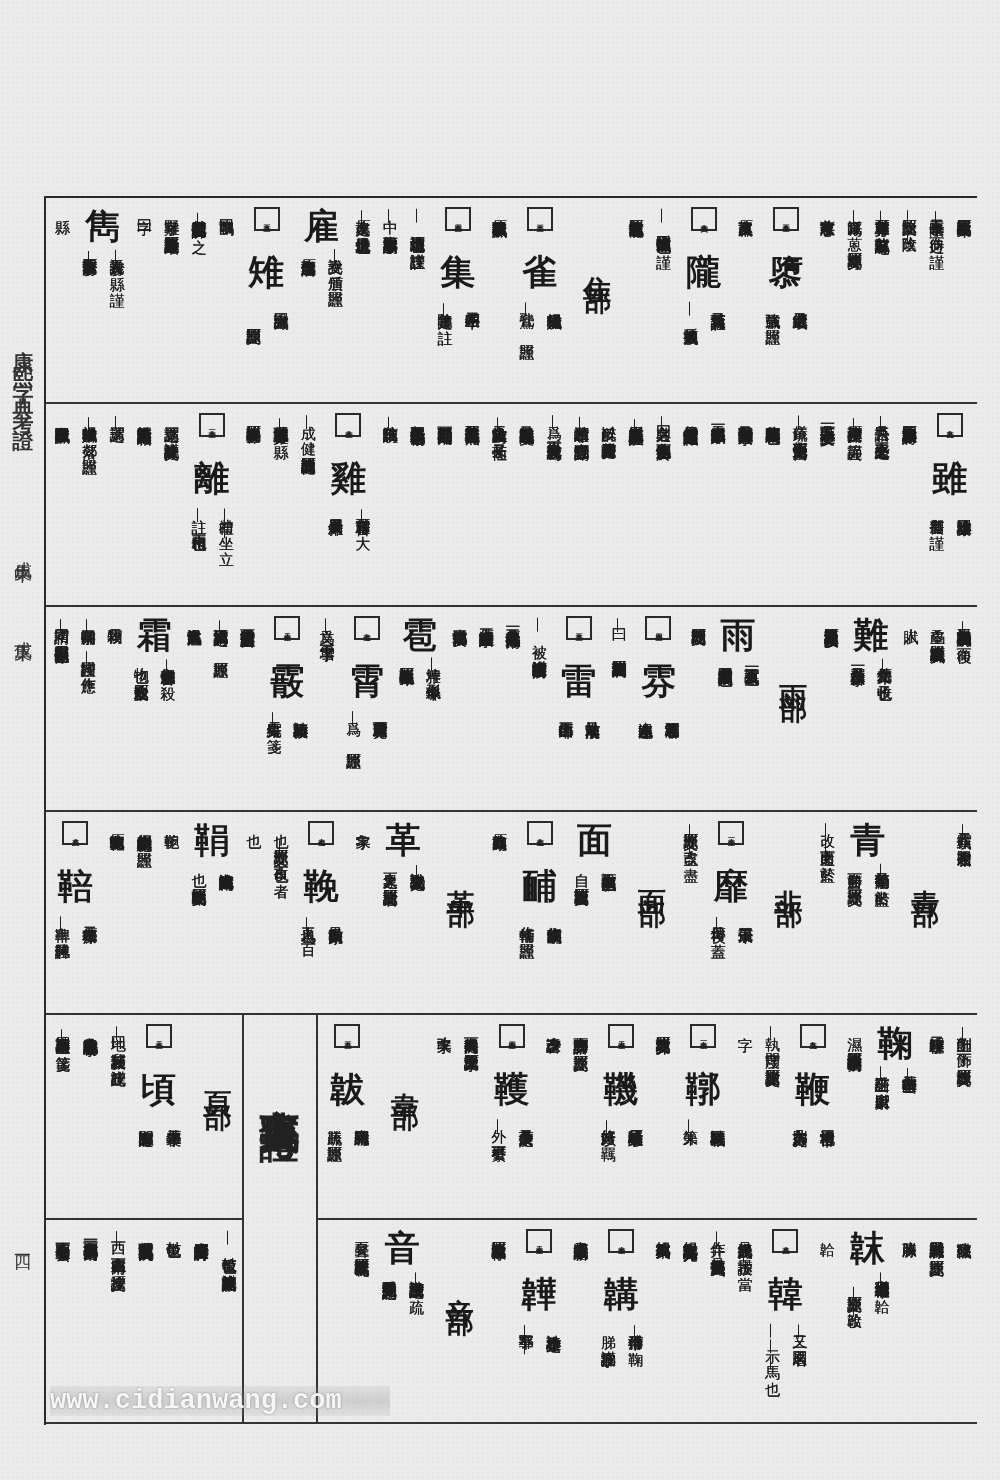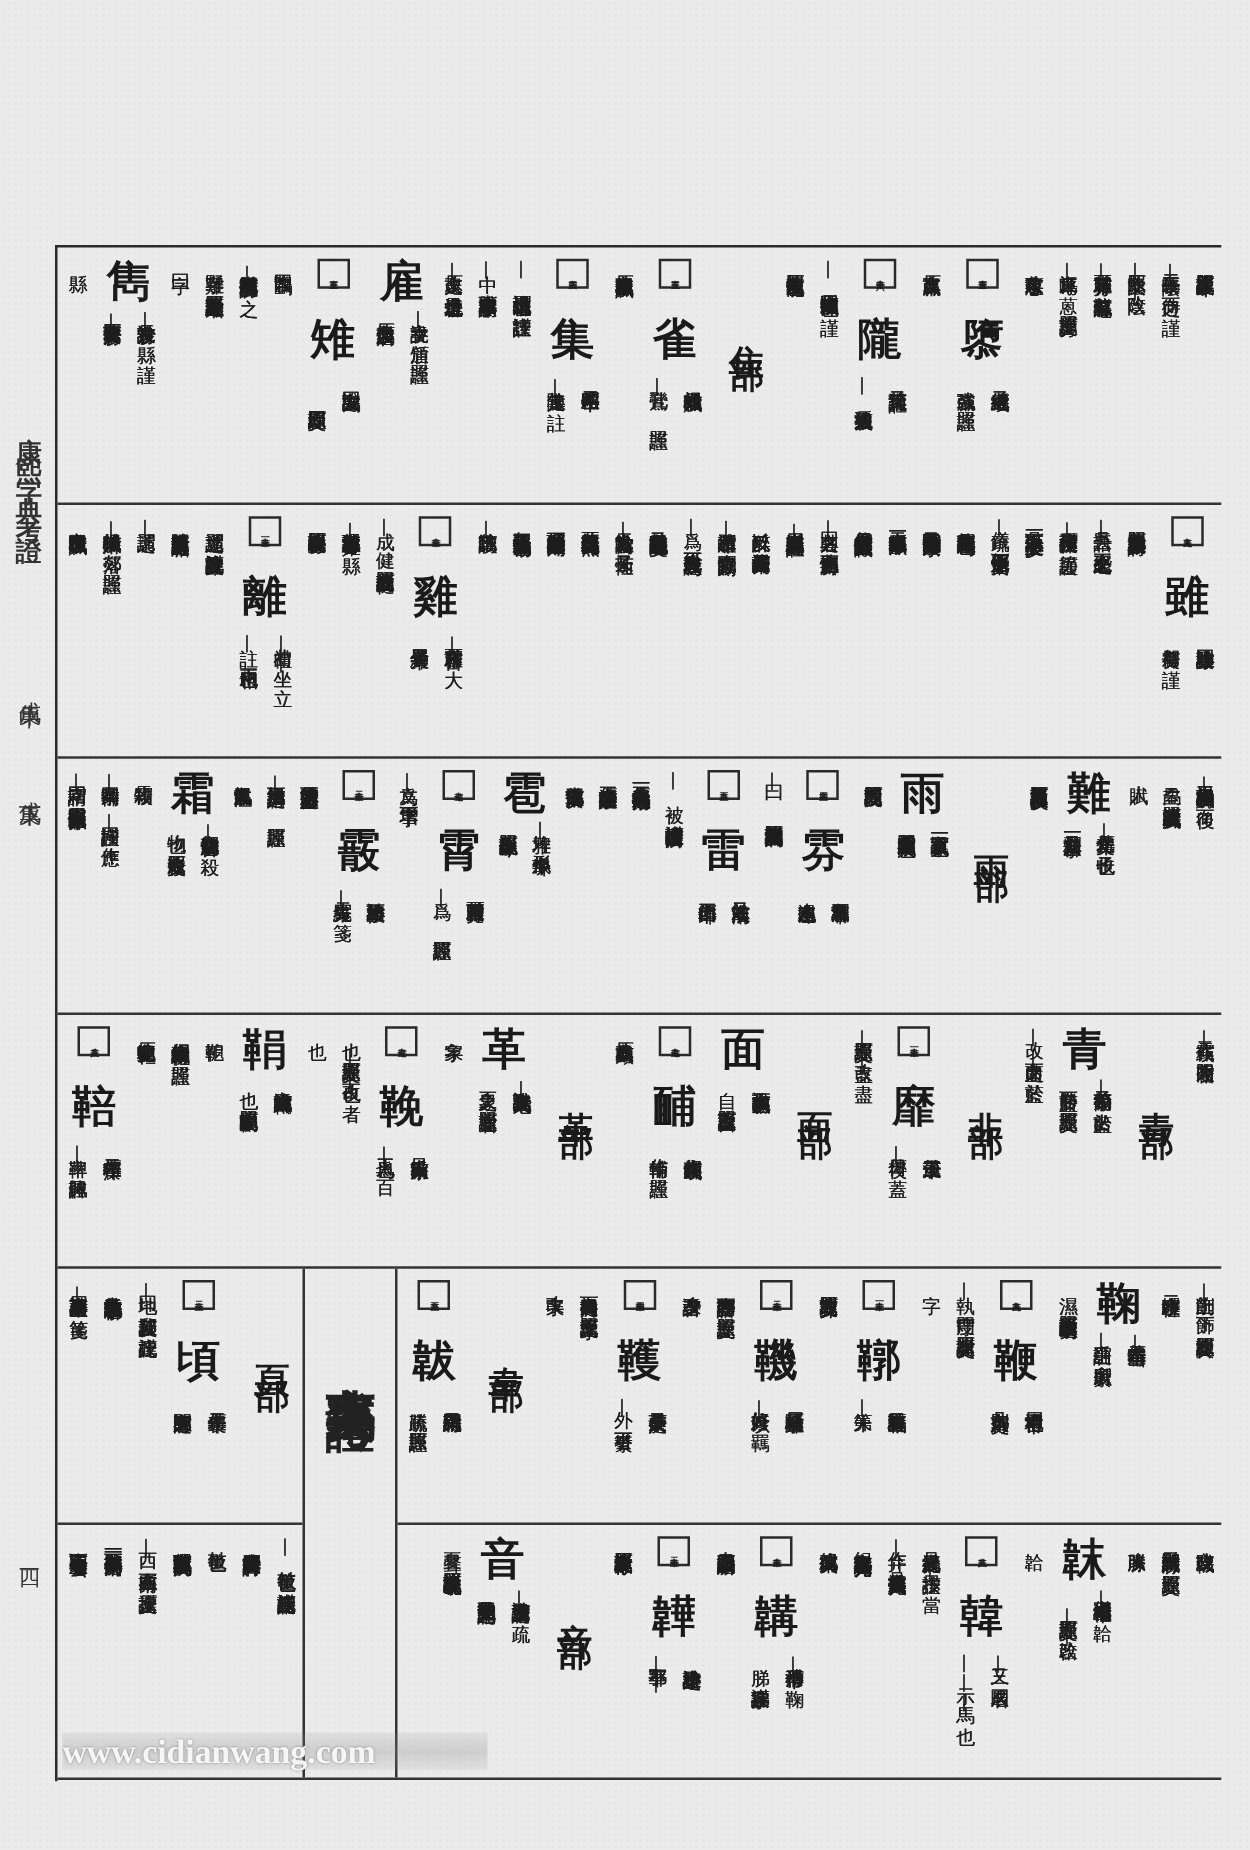--- a/index.html
+++ b/index.html
@@ -29,21 +29,21 @@
 .cols{position:absolute;left:0;top:0;right:0;bottom:0;display:flex;flex-direction:row-reverse;padding:0 0 0 2px}
 .col{flex:1 1 0;min-width:0;writing-mode:vertical-rl;font-size:15px;line-height:27px;letter-spacing:0.4px;white-space:nowrap;overflow:hidden;padding-top:10px;text-shadow:0.3px 0 0 #222}
 .head{flex:2 2 0;min-width:0;display:flex;flex-direction:column;align-items:center;padding-top:9px;overflow:hidden}
 .box{width:26px;height:24px;border:2px solid #2a2a2a;display:flex;align-items:center;justify-content:center;margin-bottom:22px;flex:0 0 auto}
 .box span{writing-mode:vertical-rl;font-size:7px;line-height:8px;letter-spacing:0;font-weight:bold}
 .big{font-size:35px;line-height:38px;height:38px;font-weight:bold;flex:0 0 auto;color:#1a1a1a}
 .subs{flex:1 1 auto;width:100%;display:flex;flex-direction:row-reverse;margin-top:10px}
 .nobox .subs{margin-top:2px}
 .sub{flex:1 1 0;min-width:0;writing-mode:vertical-rl;font-size:15px;line-height:27px;letter-spacing:0.4px;white-space:nowrap;overflow:hidden;text-shadow:0.3px 0 0 #222}
 .section{flex:2 2 0;min-width:0;writing-mode:vertical-rl;font-size:28px;line-height:50px;letter-spacing:8px;font-weight:bold;padding-top:55px;white-space:nowrap;overflow:hidden;color:#1a1a1a}
-.watermark{position:absolute;left:50px;top:1386px;width:340px;height:30px;font-family:Liberation Serif, serif;font-weight:bold;font-size:27px;line-height:30px;
+.watermark{position:absolute;left:50px;top:1386px;width:340px;height:30px;font-family:Liberation Mono, monospace;font-weight:bold;font-size:27px;line-height:30px;
   color:rgba(255,255,255,0.92);text-shadow:0 0 2px rgba(90,90,90,0.7);background:linear-gradient(to bottom,rgba(140,140,140,0.12),rgba(140,140,140,0.3),rgba(140,140,140,0.12));white-space:nowrap}
 .page-number{position:absolute;left:829px;top:1490px;font-family:"DejaVu Sans",sans-serif;font-size:22px;font-weight:bold;letter-spacing:1px;color:#222}
 </style>
 </head>
 <body>
 
 <div class="page">
 
   <div class="running-title">康熙字典考證</div>
   <div class="vol vol1">戌集中</div>

